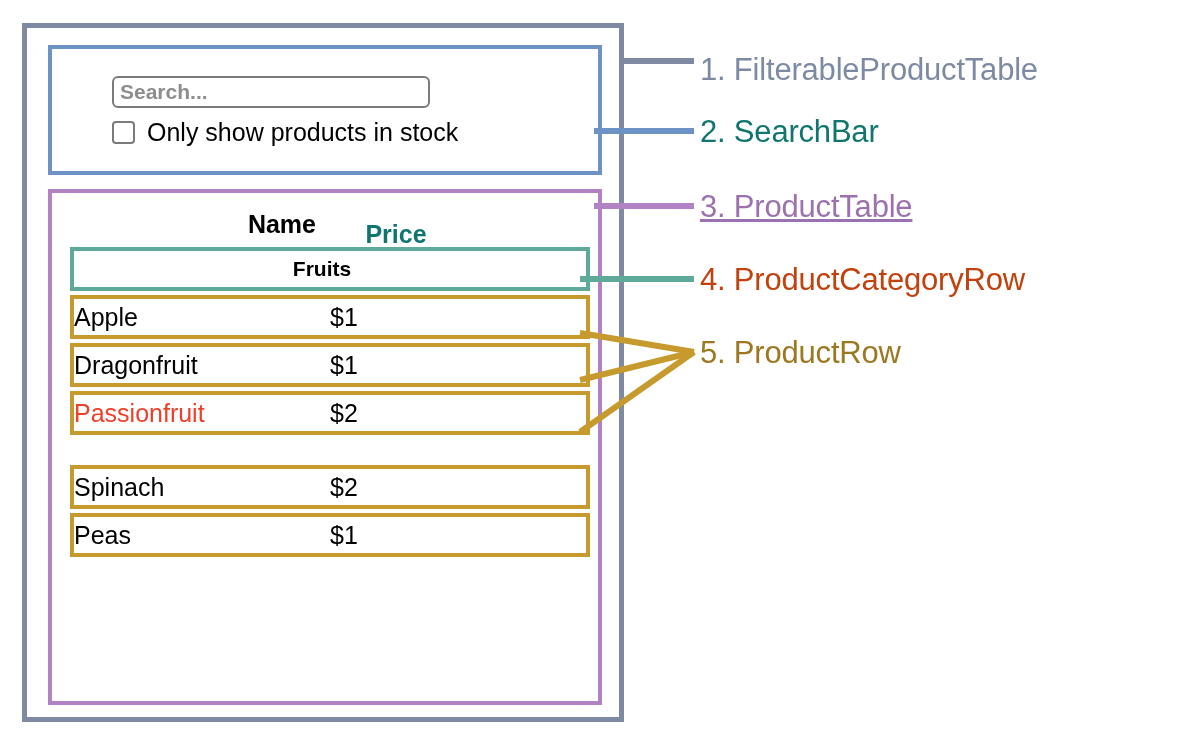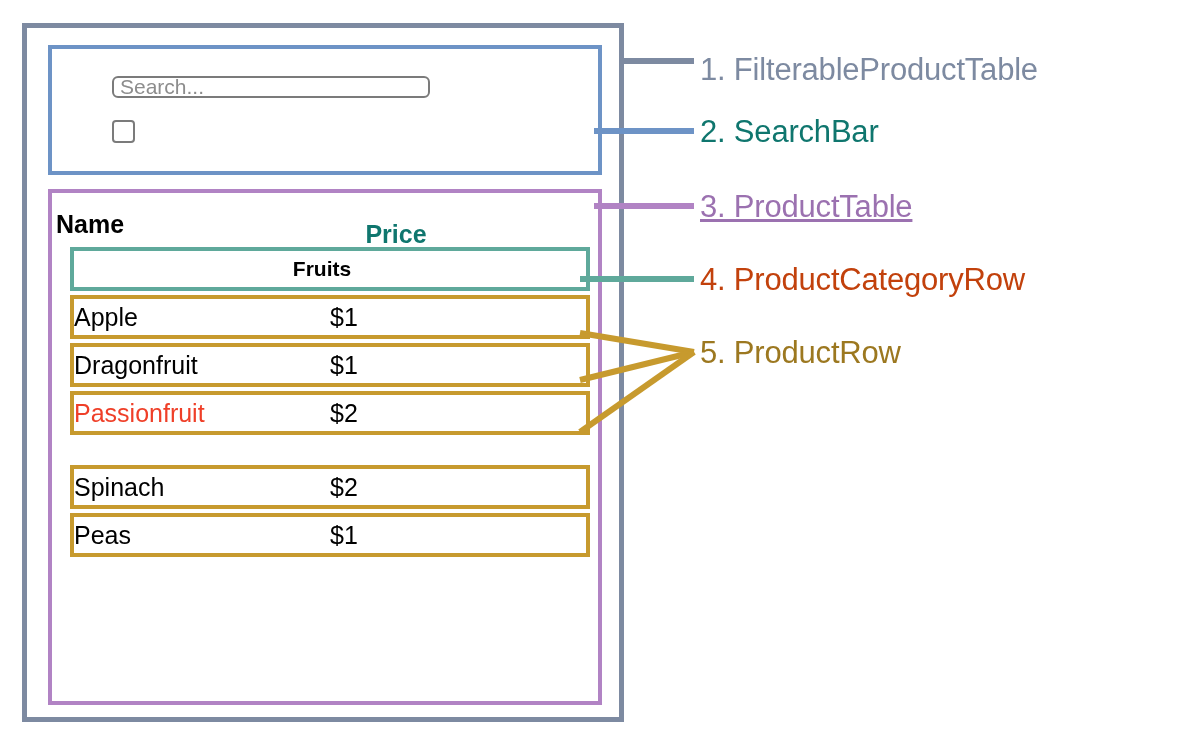--- a/index.html
+++ b/index.html
@@ -37,30 +37,31 @@
     height: 130px;
     box-sizing: border-box;
     border: 4px solid #6d93c6;
     background: #ffffff;
   }
   #search-input {
     position: absolute;
     left: 60px;
     top: 27px;
     width: 318px;
-    height: 22px;
+    height: 32px;
     box-sizing: border-box;
     border: 2px solid #7b7b7b;
     border-radius: 6px;
     background: #ffffff;
     font-family: "Liberation Sans", sans-serif;
     font-size: 21px;
     color: #111111;
     padding: 0 6px;
     outline: none;
+    font-weight: bold;
   }
   #search-input::placeholder {
     color: #8d8d8d;
     opacity: 1;
   }
   .checkbox-row {
     position: absolute;
     left: 60px;
     top: 71px;
     display: flex;
@@ -99,21 +100,21 @@
     position: absolute;
     left: 4px;
     top: 11px;
     width: 528px;
     height: 40px;
     display: flex;
     align-items: center;
   }
   .th-name {
     width: 260px;
-    text-align: left;
+    text-align: right;
     font-size: 25px;
     font-weight: bold;
     color: #000000;
   }
   .th-price {
     width: 160px;
     text-align: center;
     font-size: 25px;
     font-weight: bold;
     color: #0f766e;
@@ -192,20 +193,21 @@
 </style>
 </head>
 <body>
 
 <div id="filterable-product-table">
 
   <div id="search-bar">
     <input id="search-input" type="text" placeholder="Search..." style="">
     <div class="checkbox-row">
       <div id="stock-checkbox"></div>
+      <span id="stock-checkbox-label">Only show products in stock</span>
     </div>
   </div>
 
   <div id="product-table">
 
     <div class="table-header">
       <span class="th-name">Name</span>
       <span class="th-price">Price</span>
     </div>
 

